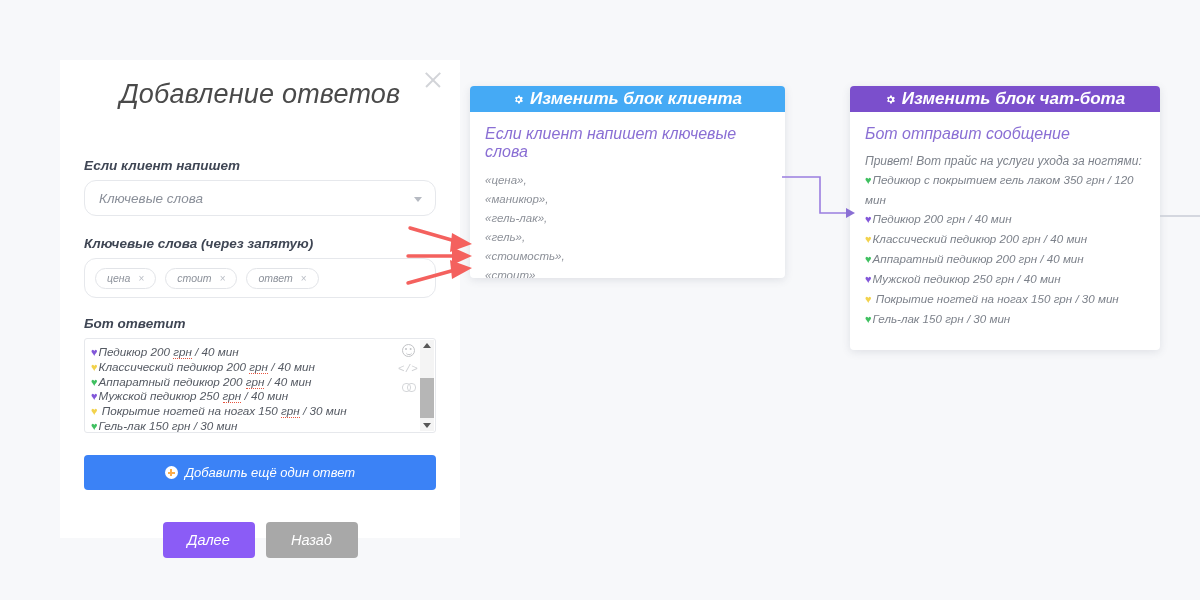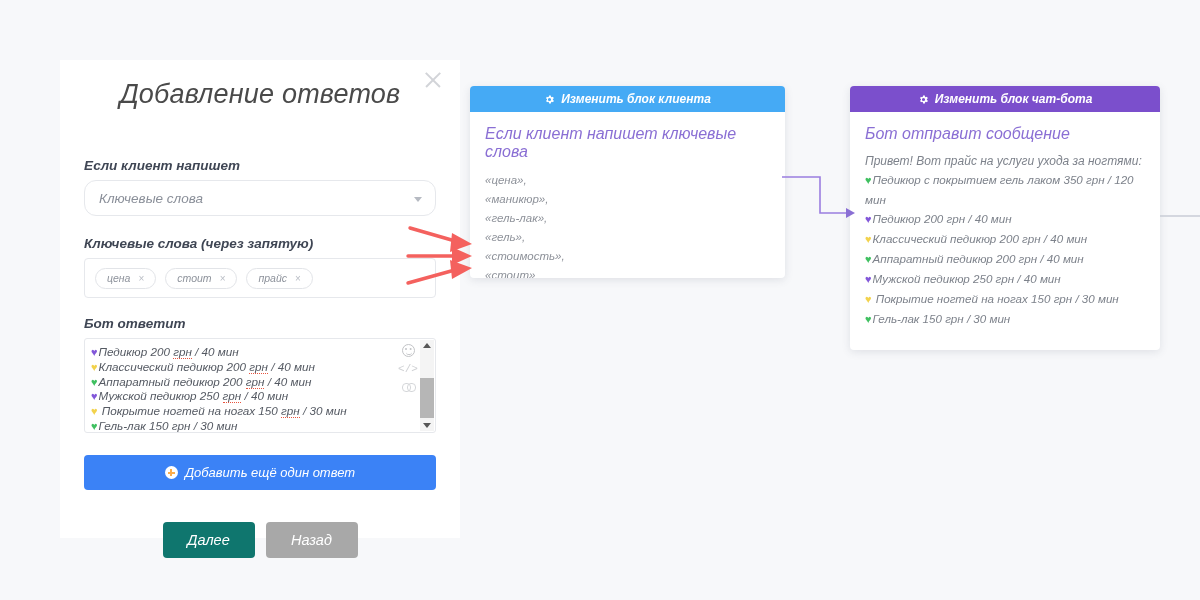--- a/index.html
+++ b/index.html
@@ -89,21 +89,21 @@
     width: 0; height: 0;
     border-left: 4px solid transparent;
     border-right: 4px solid transparent;
     border-top: 5px solid #b6bac2;
   }
 
   .tags-box {
     margin: 0 12px;
     min-height: 40px;
     border: 1px solid #e6e8ec;
-    border-radius: 4px;
+    border-radius: 12px;
     background: #fff;
     display: flex;
     align-items: center;
     gap: 9px;
     padding: 0 10px;
   }
   .tag {
     height: 21px;
     border: 1px solid #e2e4e8;
     border-radius: 11px;
@@ -280,42 +280,42 @@
     display: flex;
     align-items: center;
     justify-content: center;
     color: #fff;
     font-size: 14.5px;
     font-style: italic;
     cursor: pointer;
     border: none;
     font-family: "Liberation Sans", sans-serif;
   }
-  .btn-next { background: #0f766e; }
+  .btn-next { background: #8b5cf6; }
   .btn-back { background: #a8a8a8; }
 
   
   .card {
     position: absolute;
     background: #ffffff;
     border-radius: 4px;
     box-shadow: 0 2px 9px rgba(60,70,90,.13);
     overflow: hidden;
   }
   .card-head {
     height: 26px;
     display: flex;
     align-items: center;
     justify-content: center;
     gap: 6px;
     cursor: pointer;
   }
   .card-head-label {
     color: #ffffff;
-    font-size: 12px;
+    font-size: 17px;
     font-weight: 700;
     font-style: italic;
   }
   .gear {
     width: 11px; height: 11px;
     position: relative;
     flex: 0 0 auto;
   }
   .gear svg { display: block; }
 
@@ -378,21 +378,21 @@
   <div class="tags-box">
     <span class="tag">
       <span class="tag-text">цена</span>
       <span class="tag-x">×</span>
     </span>
     <span class="tag">
       <span class="tag-text">стоит</span>
       <span class="tag-x">×</span>
     </span>
     <span class="tag">
-      <span class="tag-text">прайс</span>
+      <span class="tag-text">ответ</span>
       <span class="tag-x">×</span>
     </span>
   </div>
 
   <div class="field-label lbl-3">Бот ответит</div>
 
   <div class="textarea-box">
     <div class="ta-lines" id="ta-lines">
         <div class="ta-line"><span class="heart h-purple">♥</span>Педикюр 200 <span class="misspell">грн</span> / 40 мин</div>
         <div class="ta-line"><span class="heart h-yellow">♥</span>Классический педикюр 200 <span class="misspell">грн</span> / 40 мин</div>

